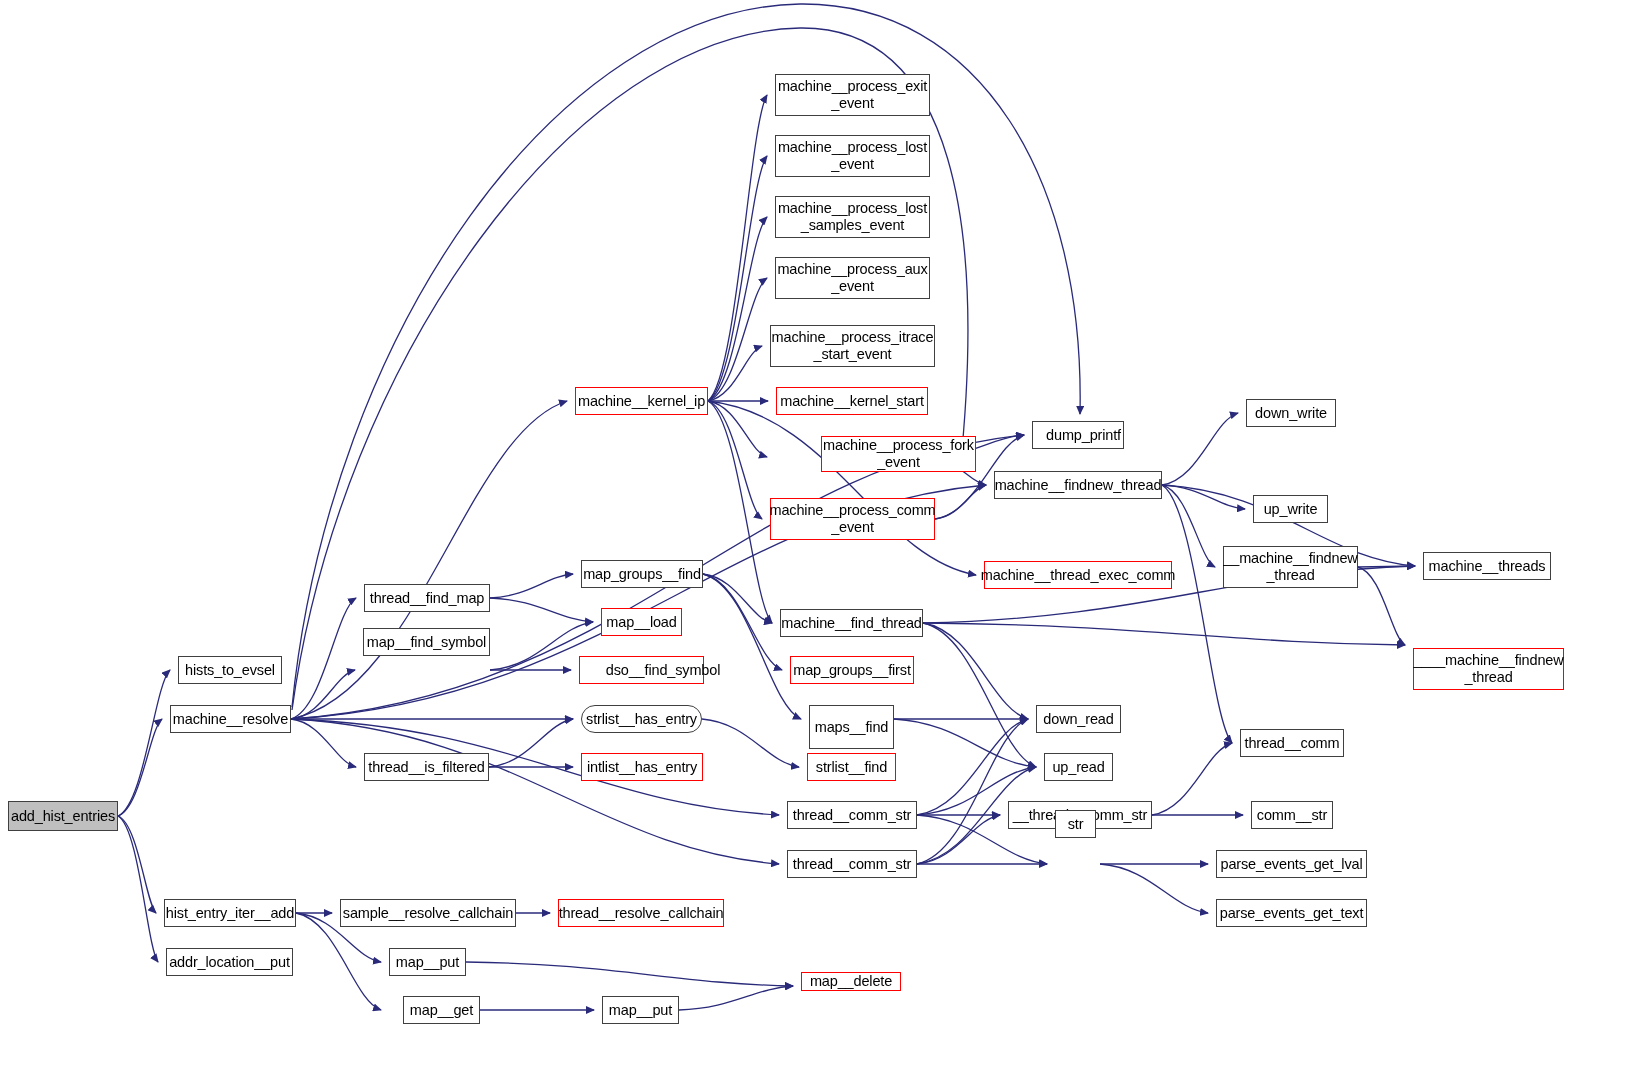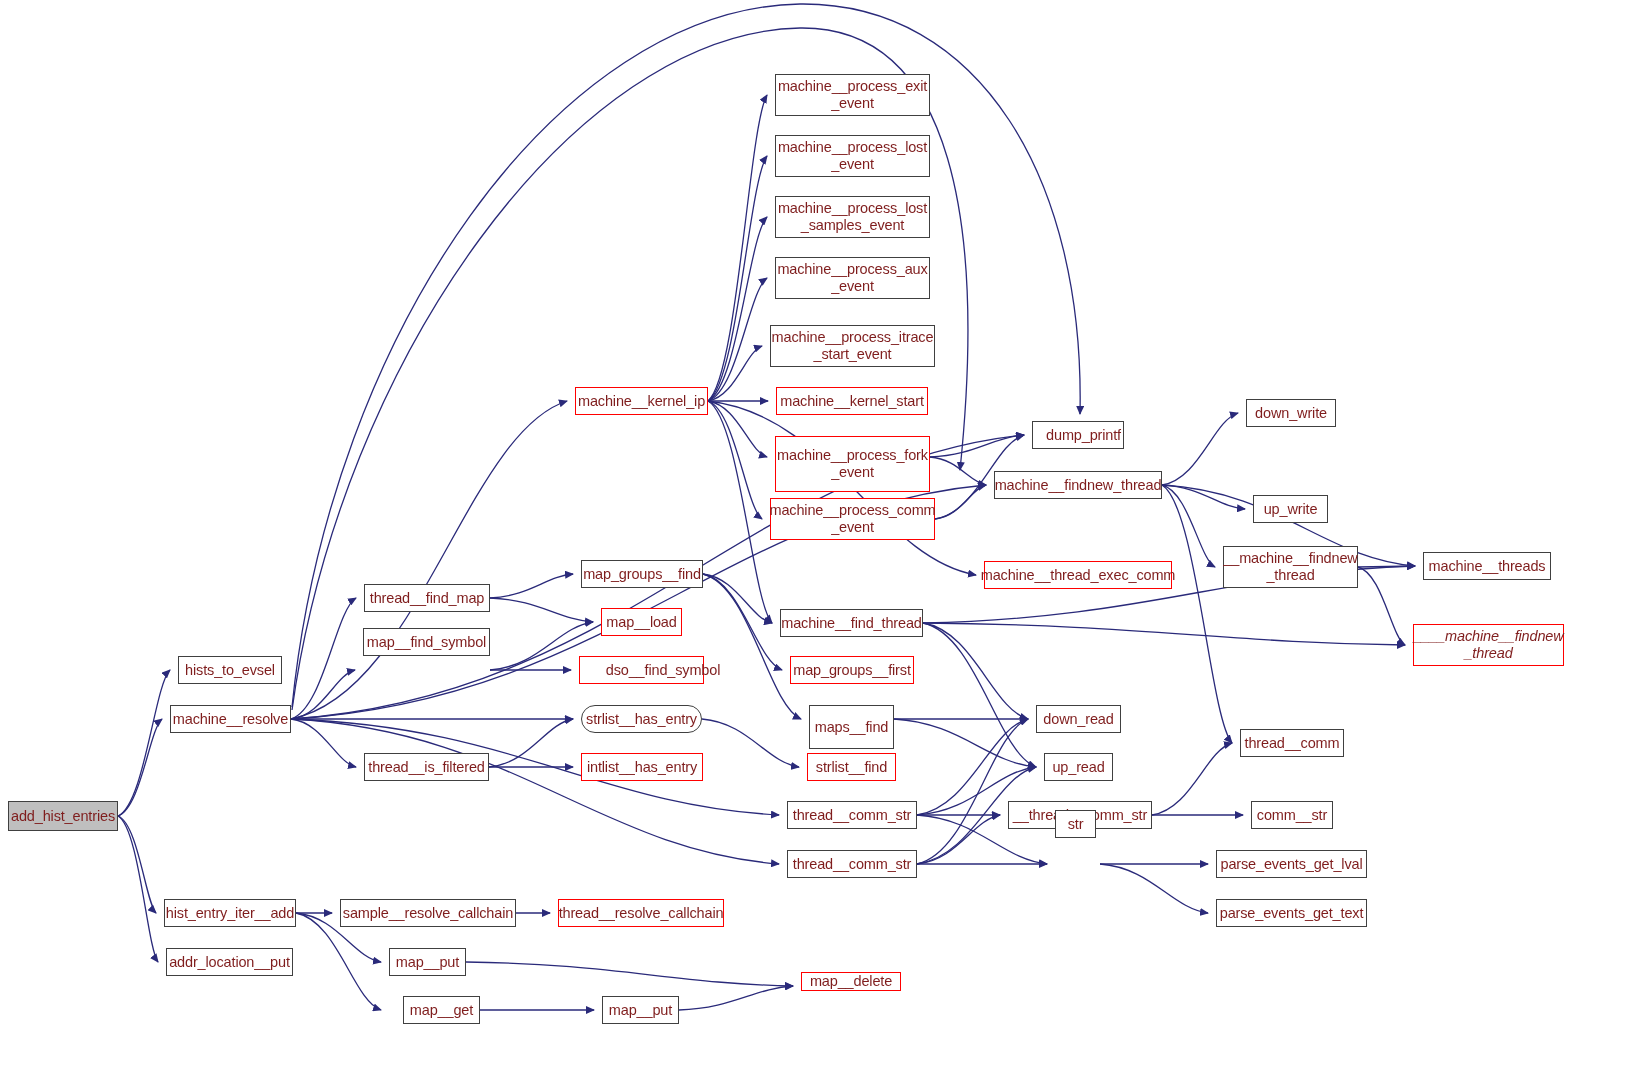--- a/index.html
+++ b/index.html
@@ -24,21 +24,21 @@
   }
   .node {
     position: absolute;
     box-sizing: border-box;
     display: flex;
     align-items: center;
     justify-content: center;
     text-align: center;
     font-size: 14.5px;
     line-height: 1.15;
-    color: #7f1d1d;
+    color: #000000;
     background: #ffffff;
     border: 1px solid #404040;
     white-space: pre-line;
     letter-spacing: -0.15px;
     padding: 0 3px;
   }
   .node.red {
     border: 1px solid #ff0000;
   }
   .node.root {
@@ -152,21 +152,21 @@
 _event</div>
       <div class="node" style="left: 775px; top: 135px; width: 155px; height: 42px;">machine__process_lost
 _event</div>
       <div class="node" style="left: 775px; top: 196px; width: 155px; height: 42px;">machine__process_lost
 _samples_event</div>
       <div class="node" style="left: 775px; top: 257px; width: 155px; height: 42px;">machine__process_aux
 _event</div>
       <div class="node" style="left: 770px; top: 325px; width: 165px; height: 42px;">machine__process_itrace
 _start_event</div>
       <div class="node red" style="left: 776px; top: 387px; width: 152px; height: 28px;">machine__kernel_start</div>
-      <div class="node red" style="left: 775px; top: 436px; width: 155px; height: 56px;">machine__process_fork
+      <div class="node red" style="left: 821px; top: 436px; width: 155px; height: 36px;">machine__process_fork
 _event</div>
       <div class="node red" style="left: 770px; top: 498px; width: 165px; height: 42px;">machine__process_comm
 _event</div>
       <div class="node" style="left: 780px; top: 609px; width: 143px; height: 28px;">machine__find_thread</div>
       <div class="node red" style="left: 790px; top: 656px; width: 124px; height: 28px;">map_groups__first</div>
       <div class="node" style="left: 809px; top: 705px; width: 85px; height: 44px;">maps__find</div>
       <div class="node red" style="left: 807px; top: 753px; width: 89px; height: 28px;">strlist__find</div>
       <div class="node" style="left: 787px; top: 801px; width: 130px; height: 28px;">thread__comm_str</div>
       <div class="node" style="left: 787px; top: 850px; width: 130px; height: 28px;">thread__comm_str</div>
       <div class="node red" style="left: 558px; top: 899px; width: 166px; height: 28px;">thread__resolve_callchain</div>
@@ -177,20 +177,20 @@
       <div class="node red" style="left: 984px; top: 561px; width: 188px; height: 28px;">machine__thread_exec_comm</div>
       <div class="node" style="left: 1036px; top: 705px; width: 85px; height: 28px;">down_read</div>
       <div class="node" style="left: 1044px; top: 753px; width: 69px; height: 28px;">up_read</div>
       <div class="node" style="left: 1008px; top: 801px; width: 144px; height: 28px;">__thread__comm_str</div>
       <div class="node" style="left: 1055px; top: 810px; width: 41px; height: 28px;">str</div>
       <div class="node" style="left: 1246px; top: 399px; width: 90px; height: 28px;">down_write</div>
       <div class="node" style="left: 1253px; top: 495px; width: 75px; height: 28px;">up_write</div>
       <div class="node" style="left: 1223px; top: 546px; width: 135px; height: 42px;">__machine__findnew
 _thread</div>
       <div class="node" style="left: 1423px; top: 552px; width: 128px; height: 28px;">machine__threads</div>
-      <div class="node red" style="left: 1413px; top: 624px; width: 151px; height: 42px; font-style: italic;">____machine__findnew
+      <div class="node red" style="left: 1413px; top: 648px; width: 151px; height: 42px;">____machine__findnew
 _thread</div>
       <div class="node" style="left: 1240px; top: 729px; width: 104px; height: 28px;">thread__comm</div>
       <div class="node" style="left: 1251px; top: 801px; width: 82px; height: 28px;">comm__str</div>
       <div class="node" style="left: 1216px; top: 850px; width: 151px; height: 28px;">parse_events_get_lval</div>
       <div class="node" style="left: 1216px; top: 899px; width: 151px; height: 28px;">parse_events_get_text</div>
     </div>
 </div>
 
 </body></html>

